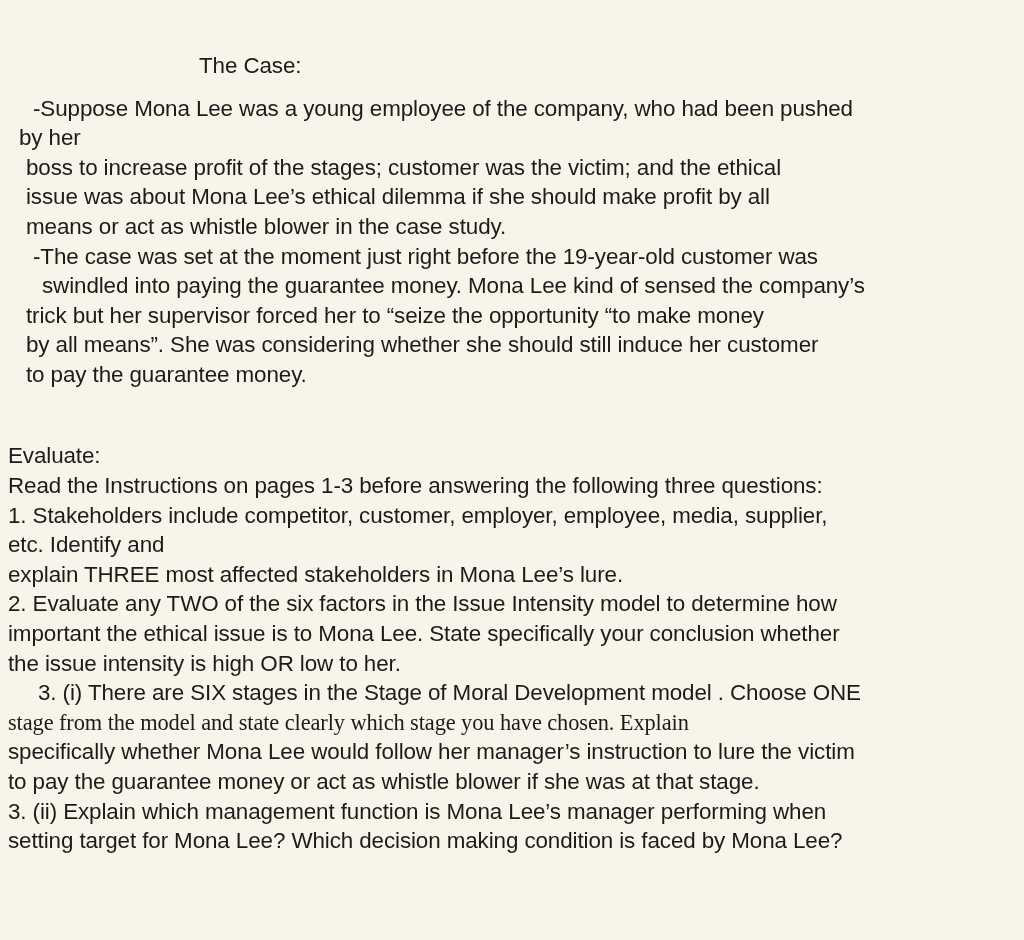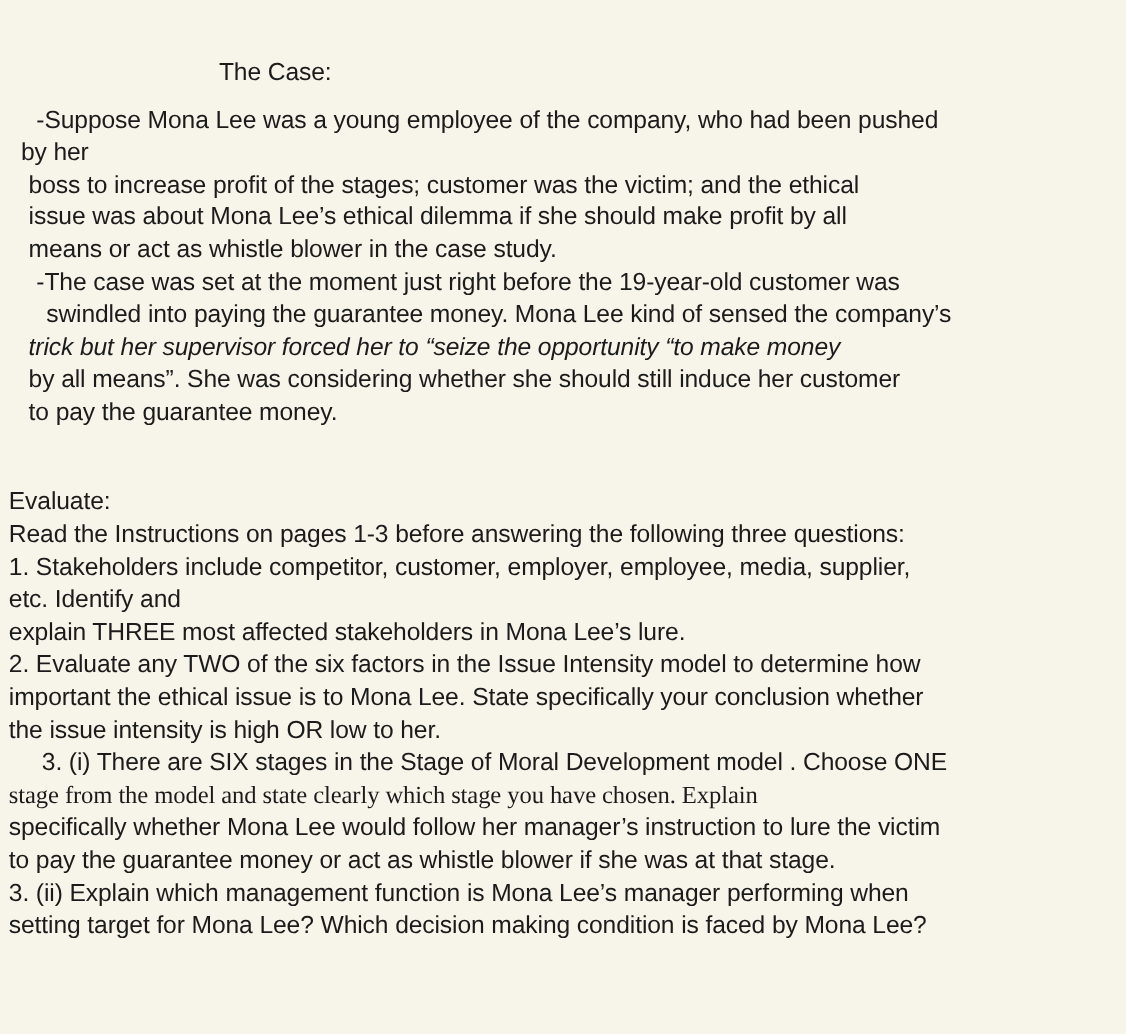--- a/index.html
+++ b/index.html
@@ -30,21 +30,21 @@
 
   <div>
     <div class="line" style="left:199px; top:51px;">The Case:</div>
     <div class="line" style="left:33px; top:94px;">-Suppose Mona Lee was a young employee of the company, who had been pushed</div>
     <div class="line" style="left:19px; top:123px;">by her</div>
     <div class="line" style="left:26px; top:153px;">boss to increase profit of the stages; customer was the victim; and the ethical</div>
     <div class="line" style="left:26px; top:182px;">issue was about Mona Lee’s ethical dilemma if she should make profit by all</div>
     <div class="line" style="left:26px; top:212px;">means or act as whistle blower in the case study.</div>
     <div class="line" style="left:33px; top:242px;">-The case was set at the moment just right before the 19-year-old customer was</div>
     <div class="line" style="left:26px; top:271px;margin-left:16px;">swindled into paying the guarantee money. Mona Lee kind of sensed the company’s</div>
-    <div class="line" style="left:26px; top:301px;font-style:italic;">trick but her supervisor forced her to “seize the opportunity “to make money</div>
+    <div class="line" style="left:26px; top:301px;">trick but her supervisor forced her to “seize the opportunity “to make money</div>
     <div class="line" style="left:26px; top:330px;">by all means”. She was considering whether she should still induce her customer</div>
     <div class="line" style="left:26px; top:360px;">to pay the guarantee money.</div>
   </div>
 
   <div>
     <div class="line" style="left:8px; top:441px;">Evaluate:</div>
     <div class="line" style="left:8px; top:471px;">Read the Instructions on pages 1-3 before answering the following three questions:</div>
     <div class="line" style="left:8px; top:501px;">1. Stakeholders include competitor, customer, employer, employee, media, supplier,</div>
     <div class="line" style="left:8px; top:530px;">etc. Identify and</div>
     <div class="line" style="left:8px; top:560px;">explain THREE most affected stakeholders in Mona Lee’s lure.</div>

